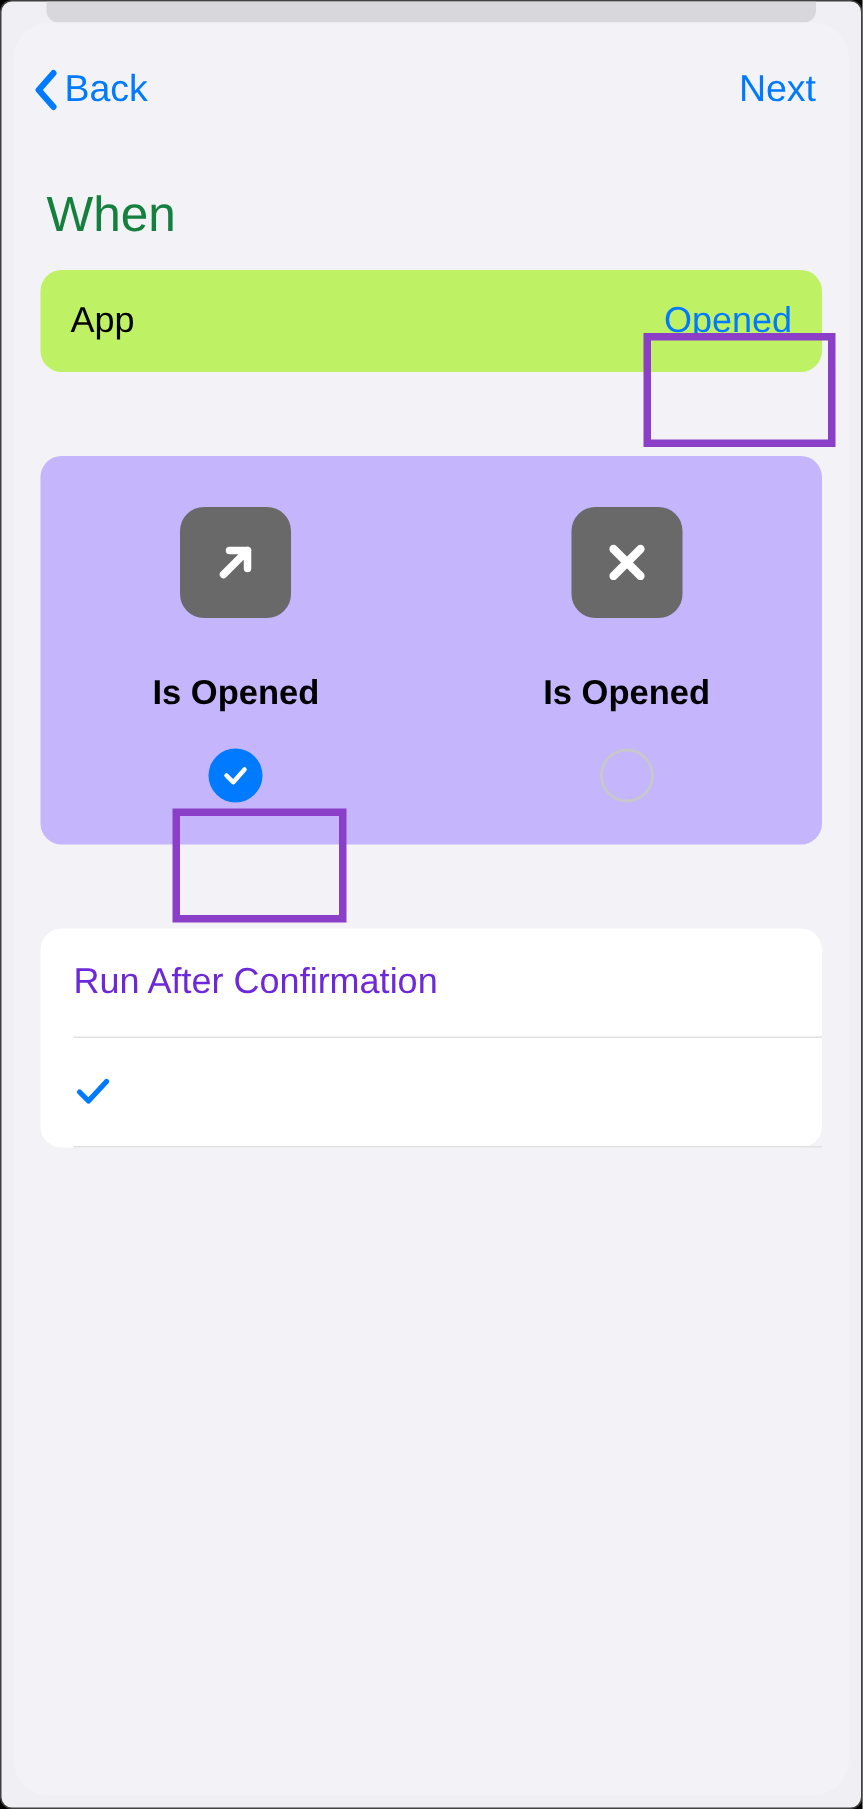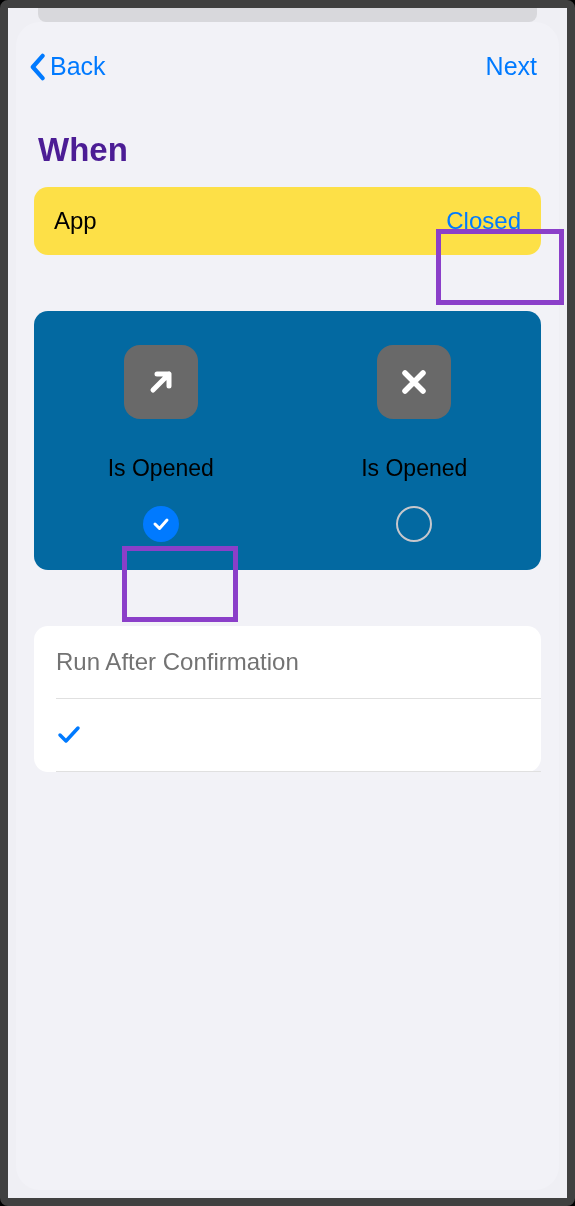--- a/index.html
+++ b/index.html
@@ -13,21 +13,21 @@
       height: 1206px;
       background: #000;
       position: relative;
     }
     .outer-frame {
       position: absolute;
       top: 0;
       left: 0;
       right: 0;
       bottom: 0;
-      border: 8px solid #404040;
+      border: 1px solid #404040;
       border-radius: 8px;
       background: #efeff4;
       overflow: hidden;
     }
     .inner-card {
       position: absolute;
       top: 14px;
       left: 8px;
       right: 8px;
       bottom: 8px;
@@ -64,26 +64,26 @@
       margin-right: 4px;
     }
     .next-button {
       color: #007aff;
       font-size: 25px;
       font-weight: 400;
       cursor: pointer;
     }
     .page-title {
       font-size: 33px;
-      font-weight: 700;
-      color: #4c1d95;
+      font-weight: 400;
+      color: #15803d;
       padding: 30px 22px 18px 22px;
     }
     .row-card {
-      background: #fde047;
+      background: #bef264;
       margin: 0 18px;
       border-radius: 14px;
       padding: 20px 20px;
       display: flex;
       justify-content: space-between;
       align-items: center;
     }
     .row-label {
       font-size: 24px;
       color: #000;
@@ -92,25 +92,26 @@
       font-size: 24px;
       color: #007aff;
       cursor: pointer;
     }
     .highlight-box-1 {
       position: absolute;
       border: 5px solid #8b3fc9;
       pointer-events: none;
     }
     .option-card {
-      background: #0369a1;
+      background: #c4b5fd;
       margin: 56px 18px 0 18px;
       border-radius: 14px;
       padding: 34px 0 28px 0;
       display: flex;
+      font-weight: bold;
     }
     .option-col {
       flex: 1;
       display: flex;
       flex-direction: column;
       align-items: center;
     }
     .icon-tile {
       width: 74px;
       height: 74px;
@@ -148,21 +149,21 @@
       background: #fff;
       margin: 56px 18px 0 18px;
       border-radius: 14px;
     }
     .settings-row {
       padding: 20px 22px;
       display: flex;
       justify-content: space-between;
       align-items: center;
       font-size: 24px;
-      color: #737373;
+      color: #6d28d9;
       cursor: pointer;
       min-height: 72px;
     }
     .settings-divider {
       height: 1px;
       background: #e0e0e0;
       margin-left: 22px;
     }
     .check-mark {
       color: #007aff;
@@ -213,21 +214,21 @@
       </div>
       <div class="next-button">
         <span>Next</span>
       </div>
     </div>
 
     <div class="page-title">When</div>
 
     <div class="row-card">
       <span class="row-label">App</span>
-      <span class="row-value">Closed</span>
+      <span class="row-value">Opened</span>
     </div>
 
     <div class="option-card">
       <div class="option-col">
         <div class="icon-tile">
           <svg width="40" height="40" viewBox="0 0 40 40" fill="none">
             <path d="M12 28 L28 12 M28 12 L16 12 M28 12 L28 24" stroke="#fff" stroke-width="5" stroke-linecap="round" stroke-linejoin="round"></path>
           </svg>
         </div>
         <div class="option-label">Is Opened</div>

